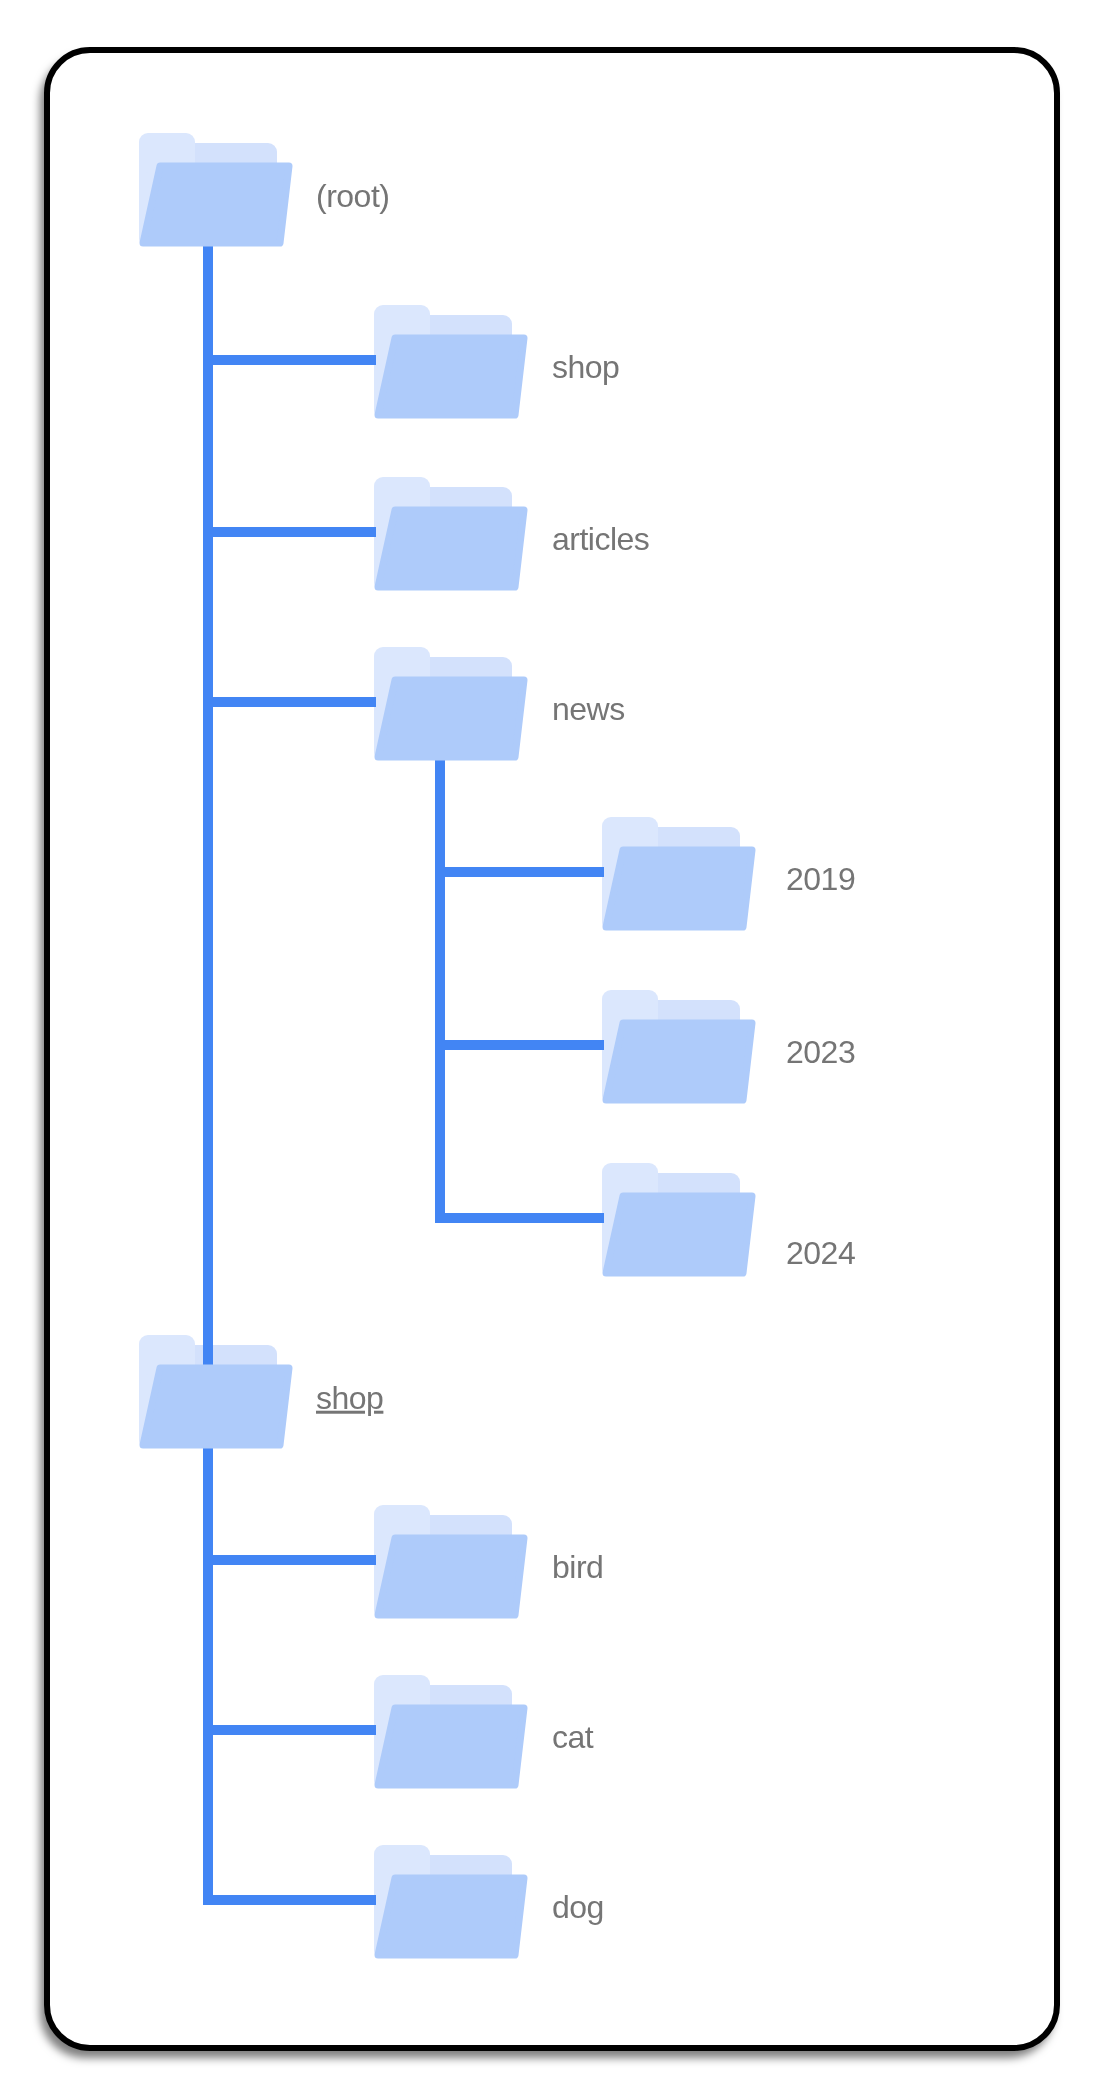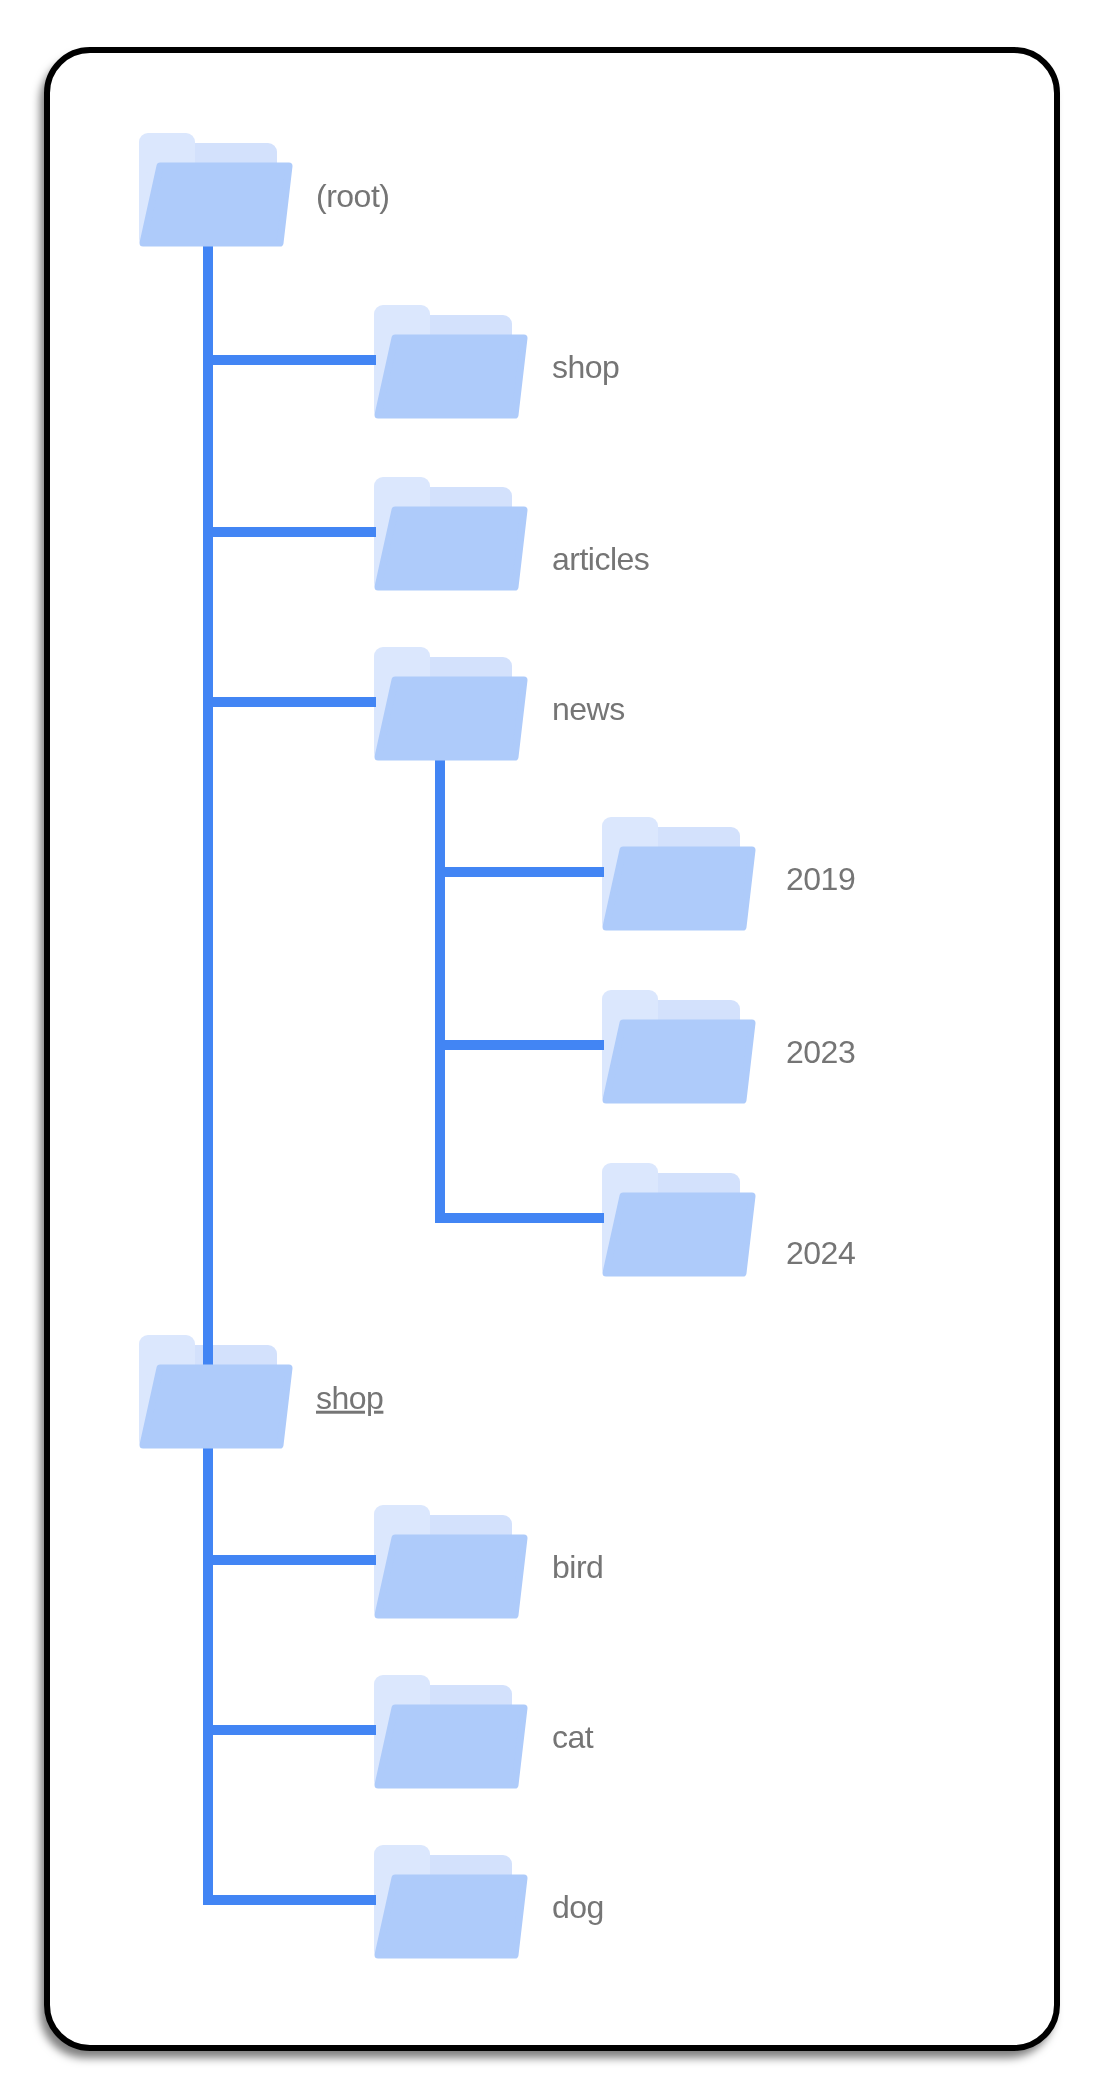--- a/index.html
+++ b/index.html
@@ -101,21 +101,21 @@
       <use href="#folder-front-shape" x="602" y="1161"></use>
       <use href="#folder-front-shape" x="139" y="1333"></use>
       <use href="#folder-front-shape" x="374" y="1503"></use>
       <use href="#folder-front-shape" x="374" y="1673"></use>
       <use href="#folder-front-shape" x="374" y="1843"></use>
     </g>
   </svg>
 
   <div class="node-label" style="left:316px; top:197px;">(root)</div>
   <div class="node-label" style="left:552px; top:368px;">shop</div>
-  <div class="node-label" style="left:552px; top:540px;margin-top:20px;">articles</div>
+  <div class="node-label" style="left:552px; top:540px;">articles</div>
   <div class="node-label" style="left:552px; top:710px;">news</div>
   <div class="node-label" style="left:786px; top:880px;">2019</div>
   <div class="node-label" style="left:786px; top:1053px;">2023</div>
   <div class="node-label" style="left:786px; top:1226px;margin-top:28px;">2024</div>
   <div class="node-label" style="left:316px; top:1399px;text-decoration:underline;">shop</div>
   <div class="node-label" style="left:552px; top:1568px;">bird</div>
   <div class="node-label" style="left:552px; top:1738px;">cat</div>
   <div class="node-label" style="left:552px; top:1908px;">dog</div>
 </div>
 

